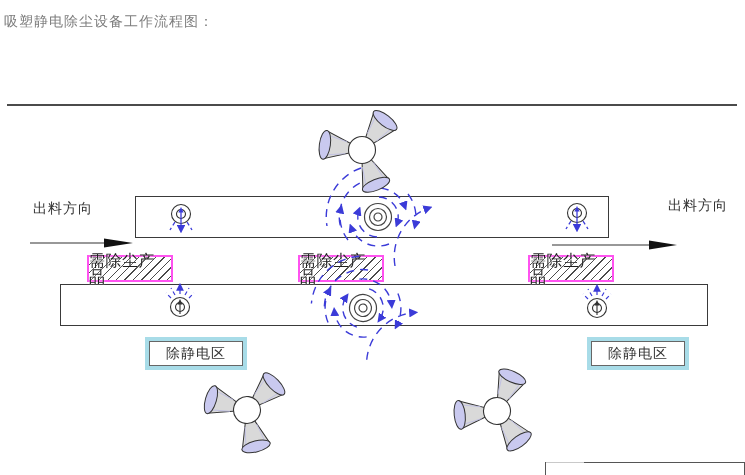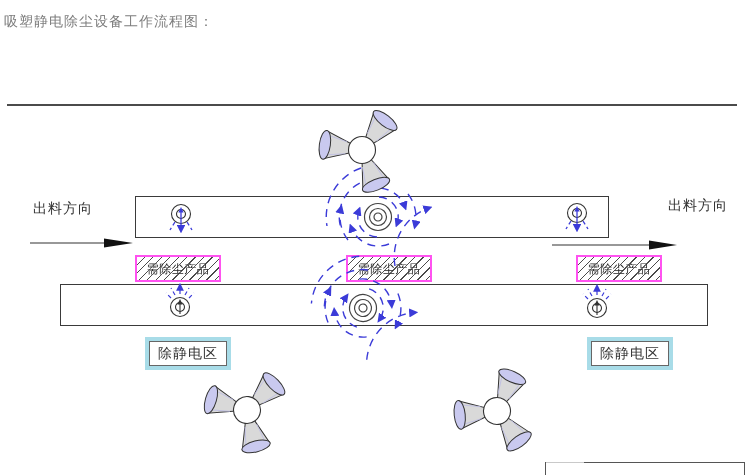--- a/index.html
+++ b/index.html
@@ -16,30 +16,29 @@
   }
   .bar{
     background:#fff;border:1px solid #3a3a3a;
   }
   #top-bar{left:135px;top:196px;width:472px;height:40px;}
   #bottom-bar{left:60px;top:284px;width:646px;height:40px;}
   .hatch{
     width:82px;height:23px;border:2px solid #ff52f0;
     background:repeating-linear-gradient(135deg,#ffffff 0px,#ffffff 5px,#4a4a4a 5px,#4a4a4a 6px);
     display:flex;align-items:center;justify-content:center;
-    font-size:12px;color:#1d1d1d;letter-spacing:0.5px;line-height:1;
+    font-size:16px;color:#1d1d1d;letter-spacing:0.5px;line-height:1;
     text-shadow:0 0 2px #fff;
-    margin-left:48px;
   }
   #hatch-left{left:87px;top:255px;}
   #hatch-mid{left:298px;top:255px;}
   #hatch-right{left:528px;top:255px;}
   .zone-label{
     background:#fff;border:1px solid #666;box-shadow:0 0 0 4px #a8dce8;
-    padding:3px 8px;font-size:14px;color:#333;line-height:1.2;letter-spacing:1px;
+    padding:3px 16px;font-size:14px;color:#333;line-height:1.2;letter-spacing:1px;
   }
   #zone-left{left:149px;top:341px;}
   #zone-right{left:591px;top:341px;}
   #wind-label{
     left:344px;top:343px;background:#fdfdfd;border:1px solid #8a8a8a;
     padding:3px 7px;font-size:13px;color:#222;line-height:1.2;
   }
   .dir-label{font-size:14px;color:#333;letter-spacing:1px;}
   #feed-label{left:33px;top:200px;}
   #discharge-label{left:668px;top:197px;}

